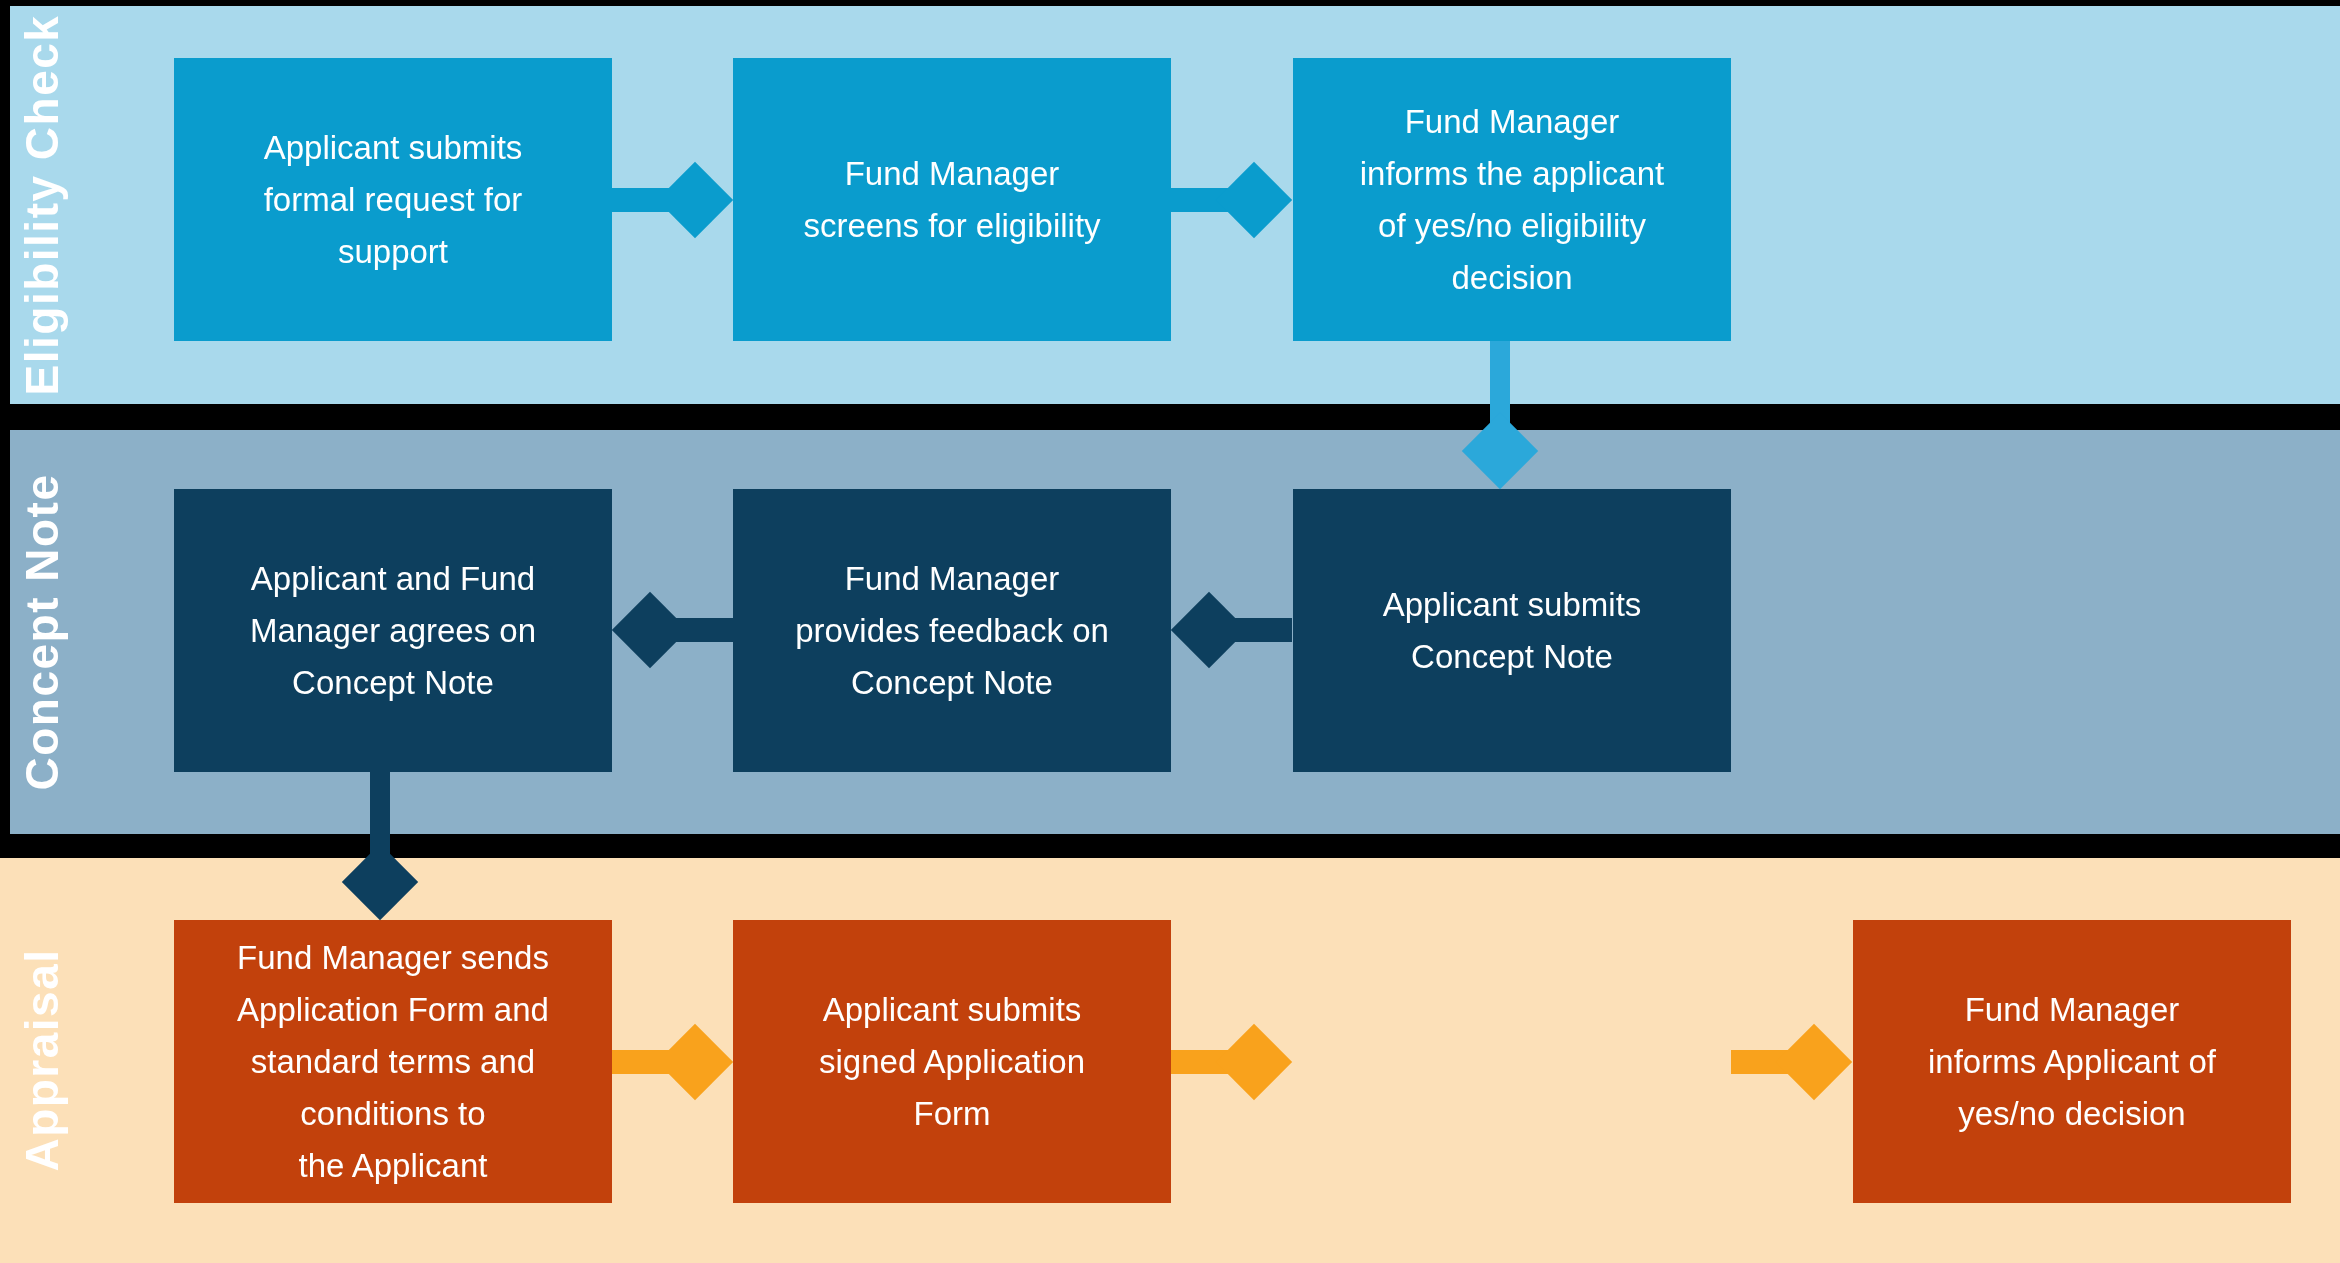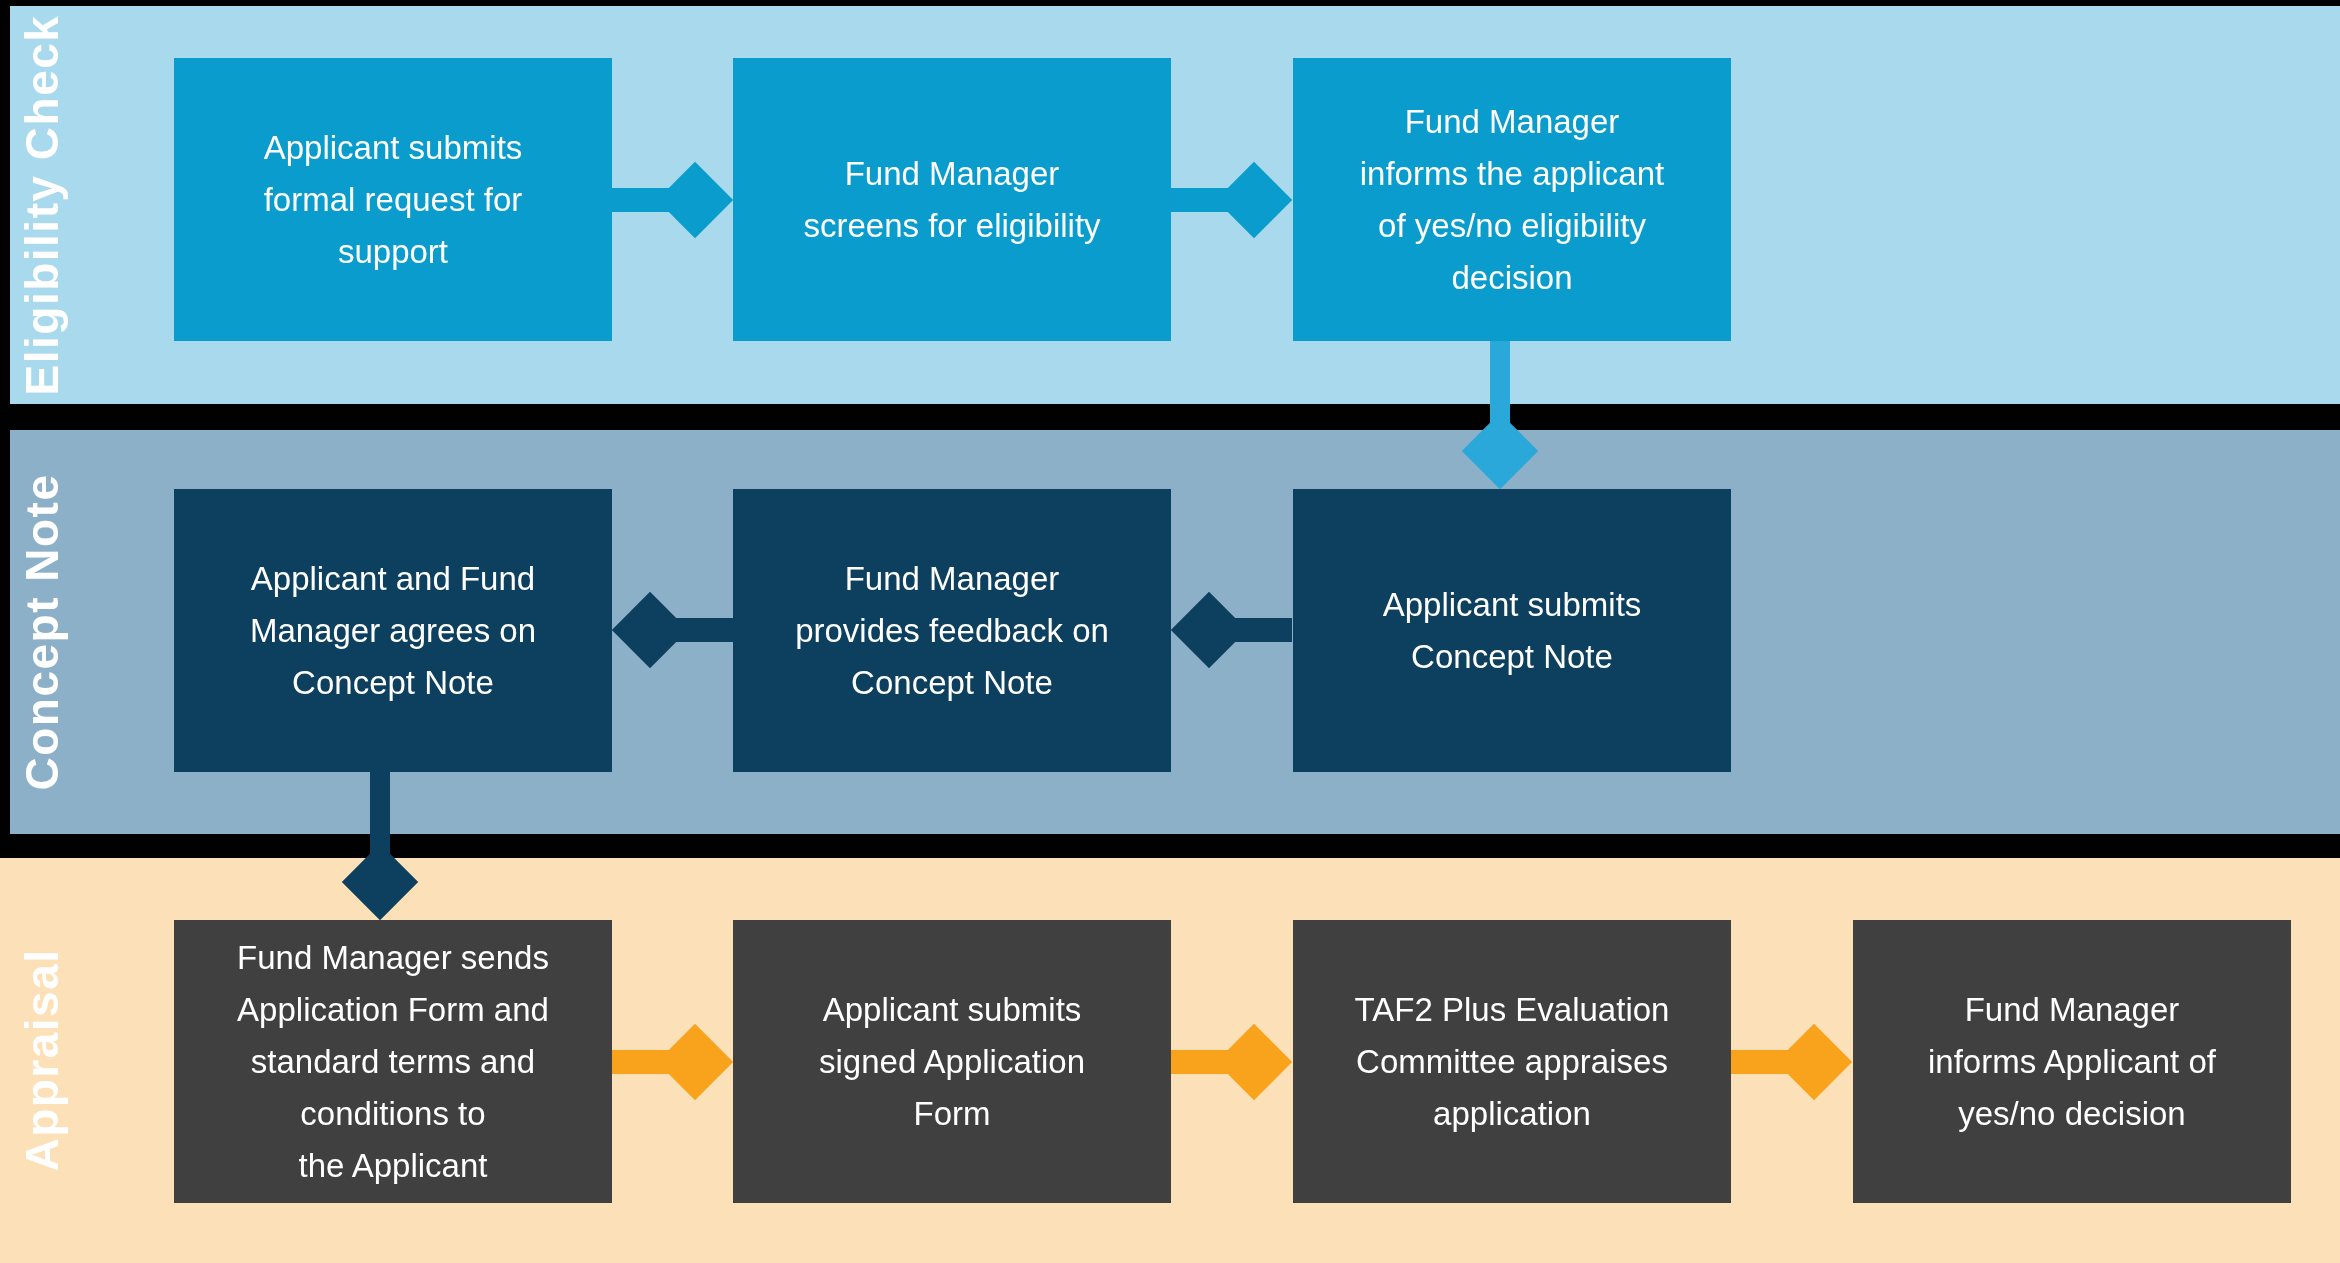--- a/index.html
+++ b/index.html
@@ -31,21 +31,21 @@
   
   .pbox{
     position:absolute;width:438px;height:283px;
     display:flex;align-items:center;justify-content:center;
     text-align:center;color:#fff;
     font-size:33px;line-height:52px;
     white-space:pre-line;
   }
   .b-blue{background:#0a9ccd;}
   .b-navy{background:#0d3f5e;}
-  .b-orange{background:#404040;}
+  .b-orange{background:#c2410c;}
 
   .row1{top:58px;}  .row2{top:489px;}  .row3{top:920px;}
   .col1{left:174px;} .col2{left:733px;} .col3{left:1293px;} .col4{left:1853px;}
 
   
   .arrow{position:absolute;}
   .arrow .shaft{position:absolute;}
   .arrow .head{position:absolute;width:54px;height:54px;transform:rotate(45deg);}
 
   .h-arrow{width:121px;height:76px;}
@@ -97,23 +97,20 @@
 Concept Note</div>
 
   <div class="pbox b-orange row3 col1">Fund Manager sends
 Application Form and
 standard terms and
 conditions to
 the Applicant</div>
   <div class="pbox b-orange row3 col2">Applicant submits
 signed Application
 Form</div>
-  <div class="pbox b-orange row3 col3">TAF2 Plus Evaluation
-Committee appraises
-application</div>
   <div class="pbox b-orange row3 col4">Fund Manager
 informs Applicant of
 yes/no decision</div>
 
   <div class="arrow h-arrow to-right c-blue" style="left:612px;top:162px;">
     <div class="shaft"></div>
     <div class="head"></div>
   </div>
   <div class="arrow h-arrow to-right c-blue" style="left:1171px;top:162px;">
     <div class="shaft"></div>

